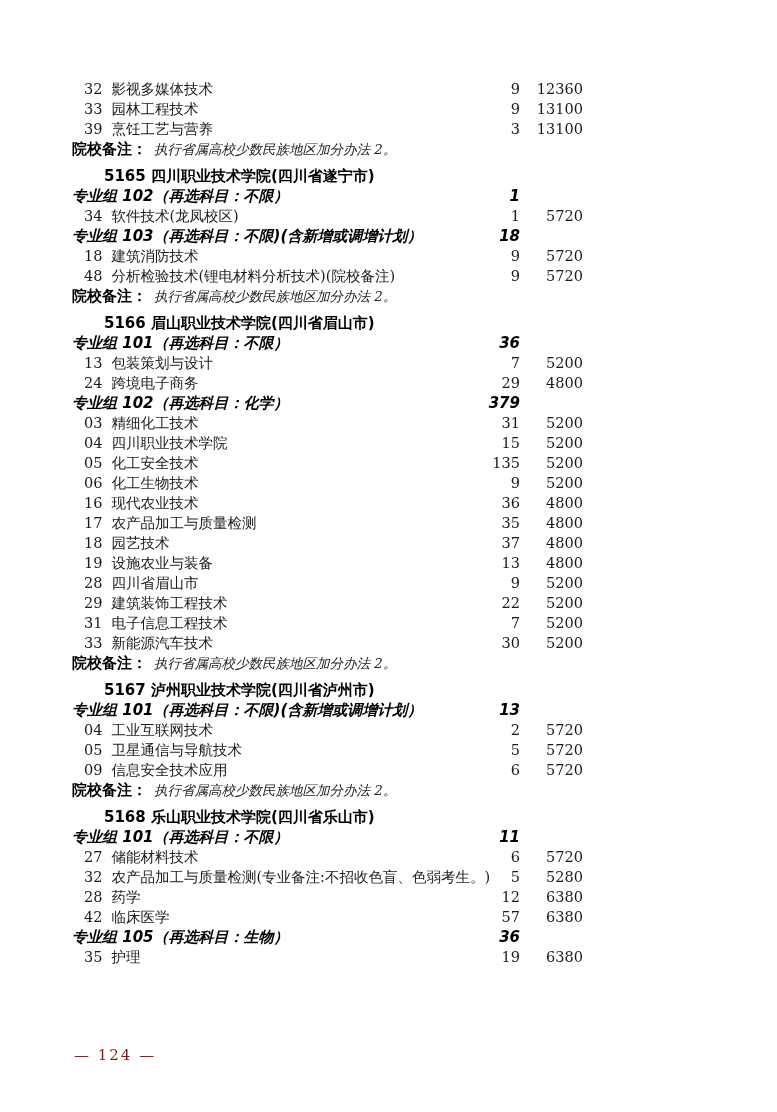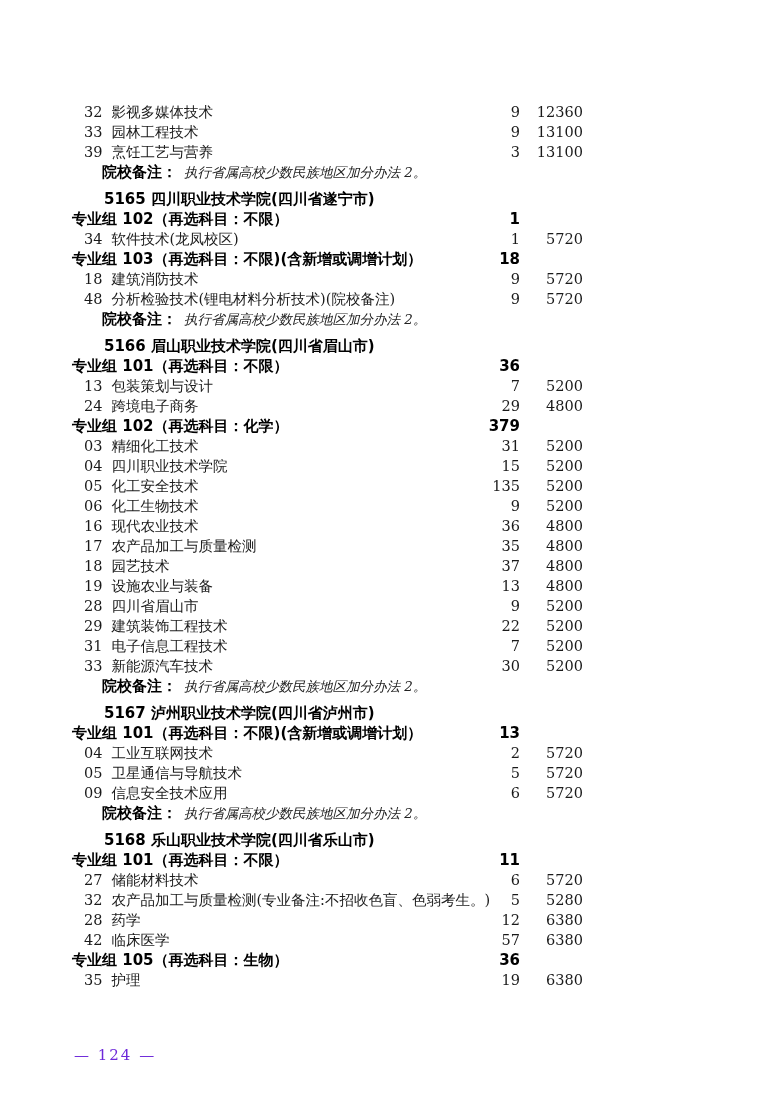--- a/index.html
+++ b/index.html
@@ -10,43 +10,43 @@
   .page {
     position: relative;
     width: 777px;
     height: 1112px;
     background: #ffffff;
     overflow: hidden;
   }
   .content {
     position: absolute;
     left: 0;
-    top: 102px;
+    top: 79px;
     width: 654px;
   }
   .section { margin: 0; }
   .section.gap { margin-top: 7px; }
 
   .row {
     position: relative;
     height: 20px;
     line-height: 20px;
     white-space: nowrap;
   }
 
   
   .inst, .group-name, .note-label, .group .count {
     font-family: "DejaVu Sans", "Liberation Sans", sans-serif;
     font-weight: 700;
     font-size: 15px;
     color: #000000;
   }
   .inst { padding-left: 104px; }
-  .group { padding-left: 72px; }
-  .note  { padding-left: 102px; }
+  .group { padding-left: 72px; font-style: italic; }
+  .note  { padding-left: 72px; }
 
   
   .prog {
     padding-left: 84px;
     font-family: "DejaVu Serif", "Liberation Serif", serif;
     font-size: 14.5px;
     color: #1a1a1a;
   }
   .prog .code { display: inline-block; margin-right: 9px; }
 
@@ -74,21 +74,21 @@
     color: #222222;
     margin-left: 7px;
   }
 
   .footer {
     position: absolute;
     left: 74px;
     top: 1046px;
     font-family: "DejaVu Serif", "Liberation Serif", serif;
     font-size: 15px;
-    color: #6d28d9;
+    color: #7f1d1d;
     letter-spacing: 2px;
   }
 </style>
 </head>
 <body>
 
 <div class="page">
   <div class="content" id="content">
       <div class="section">
   <div class="row prog">

